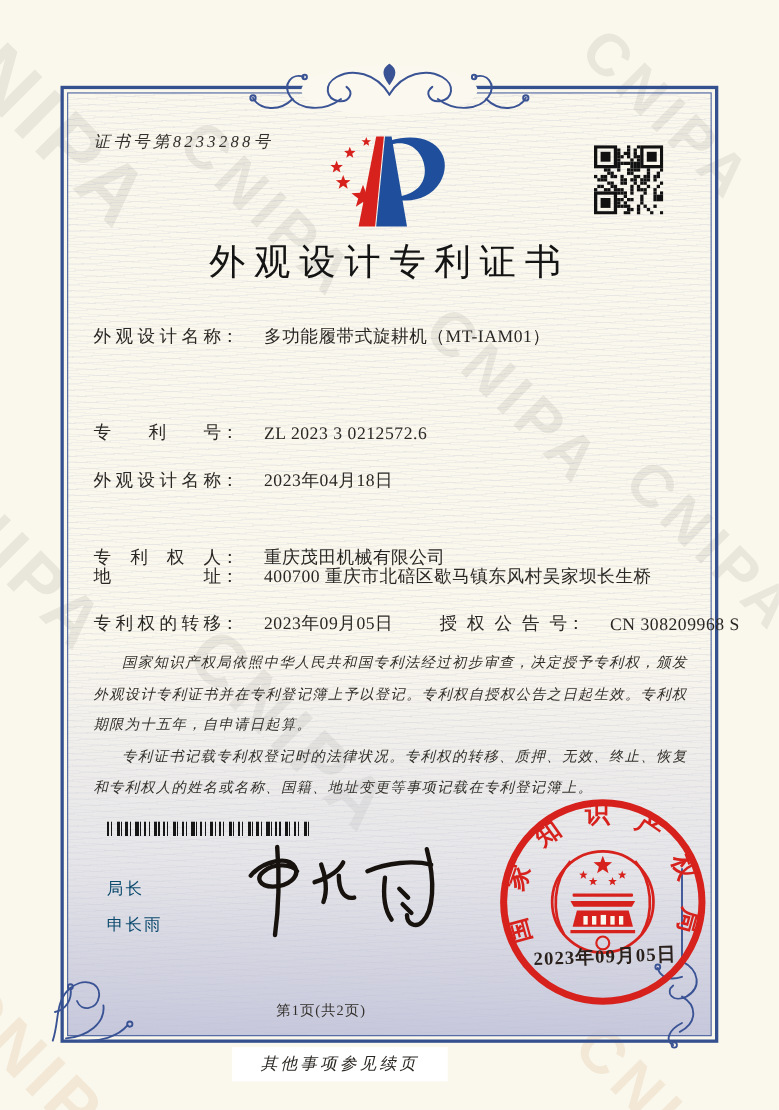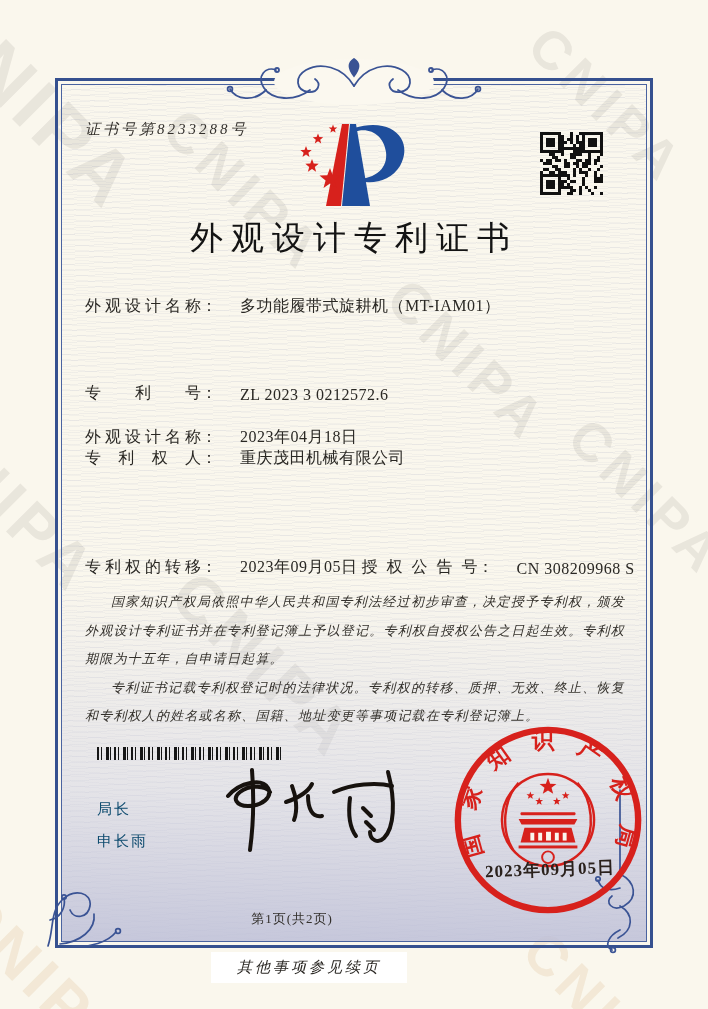--- a/index.html
+++ b/index.html
@@ -23,21 +23,21 @@
         repeating-linear-gradient(184deg, rgba(100,110,160,0.05) 0 1px, transparent 1px 5px);}
   .cert-no{left:85px;top:120px;font-size:15px;letter-spacing:3px;color:#33302c;font-style:italic;}
   .title{left:0;top:216px;width:708px;text-align:center;font-size:33px;font-weight:400;
       letter-spacing:8px;color:#141414;}
   
   .frow{position:absolute;left:85px;font-size:16px;white-space:nowrap;color:#2a2824;}
   .fl{display:inline-block;width:116px;text-align:justify;text-align-last:justify;vertical-align:bottom;}
   .fc{display:inline-block;vertical-align:bottom;}
   .fv{display:inline-block;margin-left:19px;vertical-align:bottom;letter-spacing:0.5px;}
   .fl2{display:inline-block;width:116px;text-align:justify;text-align-last:justify;
-       vertical-align:bottom;}
+       vertical-align:bottom;margin-left:38px;}
   .paras{left:85px;top:588px;width:540px;font-size:13px;line-height:28.5px;
       font-style:italic;letter-spacing:1.2px;color:#33302b;text-align:justify;}
   .paras p{margin:0;text-indent:2em;}
   .barcode{left:97px;top:747px;width:184px;height:13px;background:
       repeating-linear-gradient(90deg,#161616 0 2px,transparent 2px 4px,#161616 4px 5px,
       transparent 5px 9px,#161616 9px 12px,transparent 12px 13px,#161616 13px 14px,transparent 14px 17px);}
   .signer{left:97px;top:793px;font-family:"Liberation Sans","DejaVu Sans",sans-serif;
       font-size:15px;color:#0c4a6e;line-height:32px;letter-spacing:2px;}
   .sig{left:200px;top:762px;}
   .seal{left:450px;top:722px;}
@@ -274,23 +274,27 @@
     <span class="fv">多功能履带式旋耕机（MT-IAM01）</span>
   </div>
   <div class="frow" style="top:383px">
     <span class="fl">专利号</span><span class="fc">：</span>
     <span class="fv">ZL 2023 3 0212572.6</span>
   </div>
   <div class="frow" style="top:427px">
     <span class="fl">外观设计名称</span><span class="fc">：</span>
     <span class="fv">2023年04月18日</span>
   </div>
-  <div class="frow" style="top:448px">
+  <div class="frow" style="top:497px">
     <span class="fl">专利权人</span><span class="fc">：</span>
     <span class="fv">重庆茂田机械有限公司</span>
+  </div>
+  <div class="frow" style="top:514px">
+    <span class="fl">地址</span><span class="fc">：</span>
+    <span class="fv">400700 重庆市北碚区歇马镇东风村吴家坝长生桥</span>
   </div>
   <div class="frow" style="top:557px">
     <span class="fl">专利权的转移</span><span class="fc">：</span>
     <span class="fv">2023年09月05日</span>
     <span class="fl2">授权公告号</span><span class="fc">：</span>
     <span class="fv">CN 308209968 S</span>
   </div>
 
   <div class="abs paras">
     <p>国家知识产权局依照中华人民共和国专利法经过初步审查，决定授予专利权，颁发外观设计专利证书并在专利登记簿上予以登记。专利权自授权公告之日起生效。专利权期限为十五年，自申请日起算。</p>

